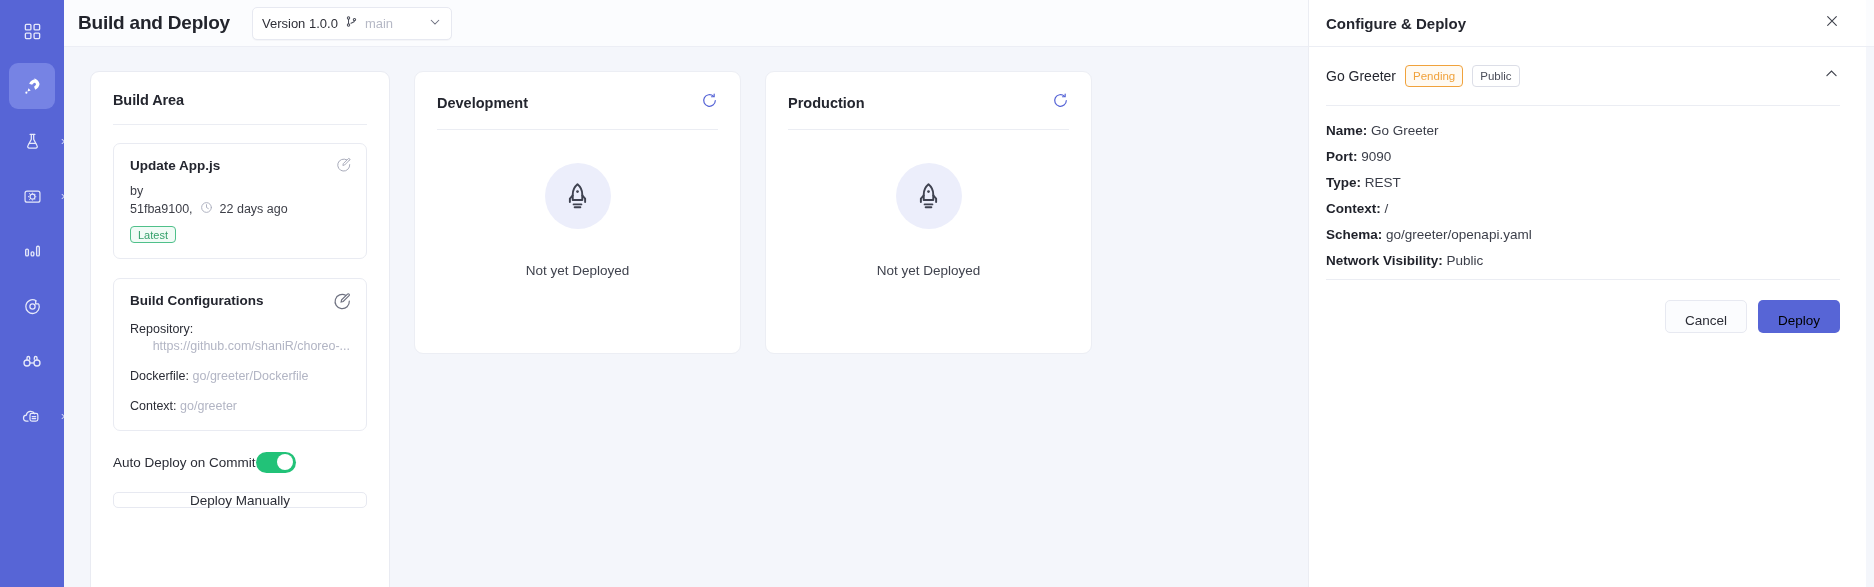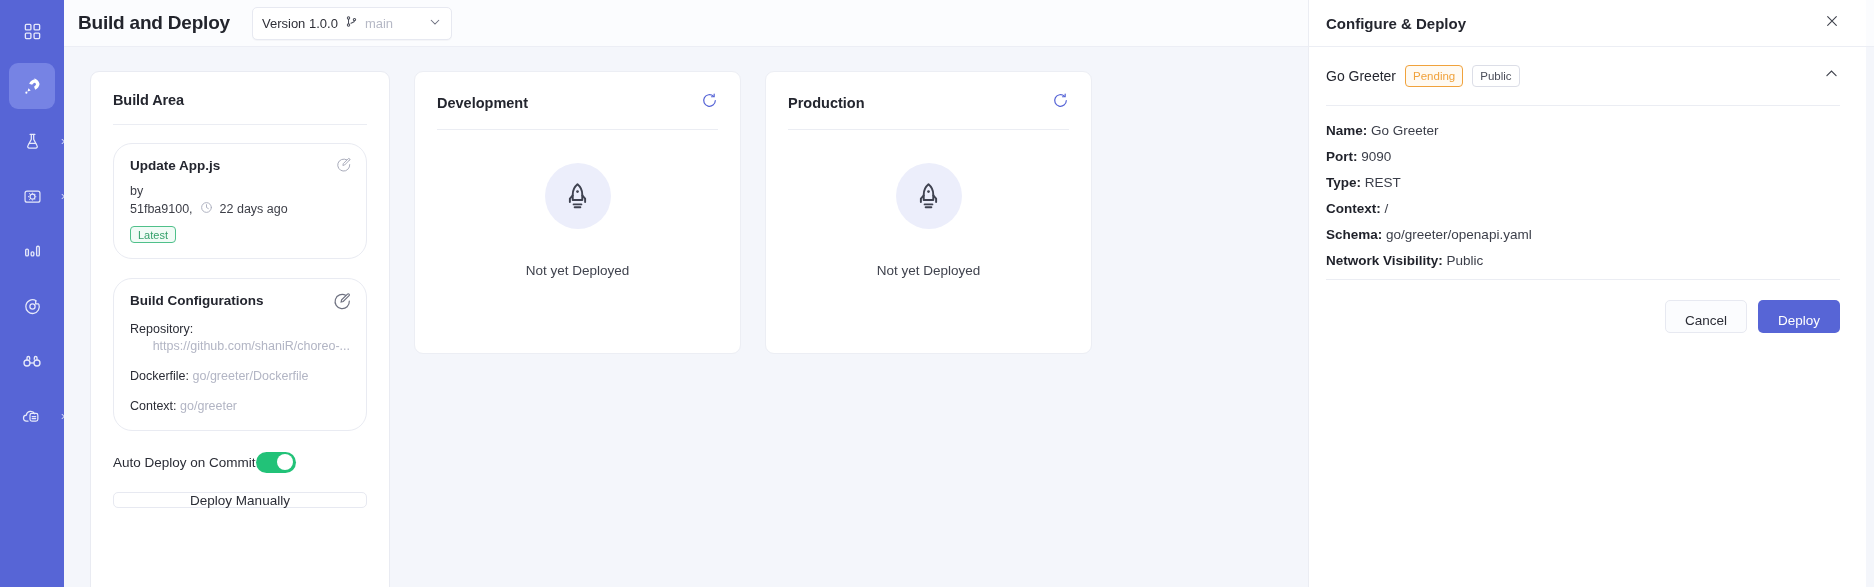--- a/index.html
+++ b/index.html
@@ -63,21 +63,21 @@
     width: 300px; flex: 0 0 300px; background: #fff;
     border: 1px solid #e9ebf2; border-radius: 9px;
     padding: 20px 22px 0 22px; min-height: 540px;
   }
   .build-card h2 {
     font-size: 14.5px; color: #24262f; font-weight: 600; letter-spacing: -0.1px;
   }
   .divider { height: 1px; background: #ebedf3; margin: 16px 0 18px 0; }
 
   .subcard {
-    border: 1px solid #e9ebf2; border-radius: 19px;
+    border: 1px solid #e9ebf2; border-radius: 7px;
     padding: 14px 16px 15px 16px; position: relative; background: #fff;
   }
   .subcard + .subcard { margin-top: 19px; }
   .sub-title { font-size: 13.5px; color: #24262f; font-weight: 600; }
   .commit-by { font-size: 12.5px; color: #3c3e47; margin-top: 11px; }
   .commit-line {
     font-size: 12.5px; color: #3c3e47; margin-top: 3px;
     display: flex; align-items: center; gap: 7px; flex-wrap: wrap;
   }
   .badge-latest {
@@ -154,21 +154,21 @@
   .rp-fields { padding-top: 17px; }
   .rp-field { font-size: 13.5px; margin-bottom: 11px; color: #3b3e49; }
   .rp-field b { color: #1f212a; font-weight: 700; }
   .rp-sep2 { height: 1px; background: #ebedf3; margin: 9px 0 0 0; }
   .rp-actions { display: flex; justify-content: flex-end; gap: 11px; padding-top: 20px; }
   .btn {
     height: 33px; border-radius: 5px; font-size: 13.5px; font-family: inherit;
     cursor: pointer; padding: 12px 19px; border: 1px solid transparent;
   }
   .btn-cancel { background: #fbfcfe; border-color: #e7e9f1; color: #2b2d36; }
-  .btn-deploy { background: #5765d6; color: #ffffff; }
+  .btn-deploy { background: #5765d6; color: #000000; }
 </style>
 </head>
 <body>
 
 <div class="app">
 
   <nav class="rail">
 
     <div class="rail-item">
       <span>

